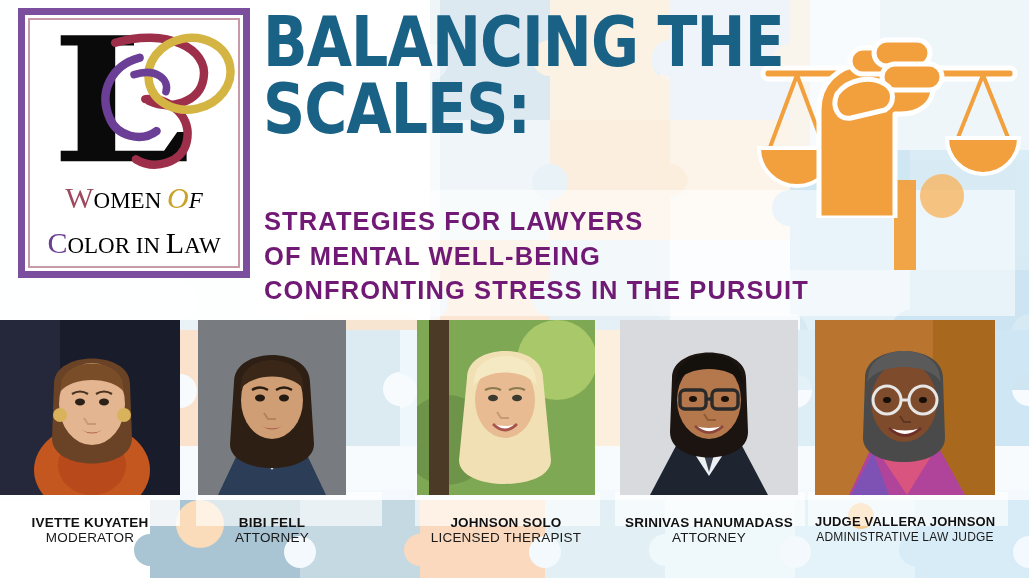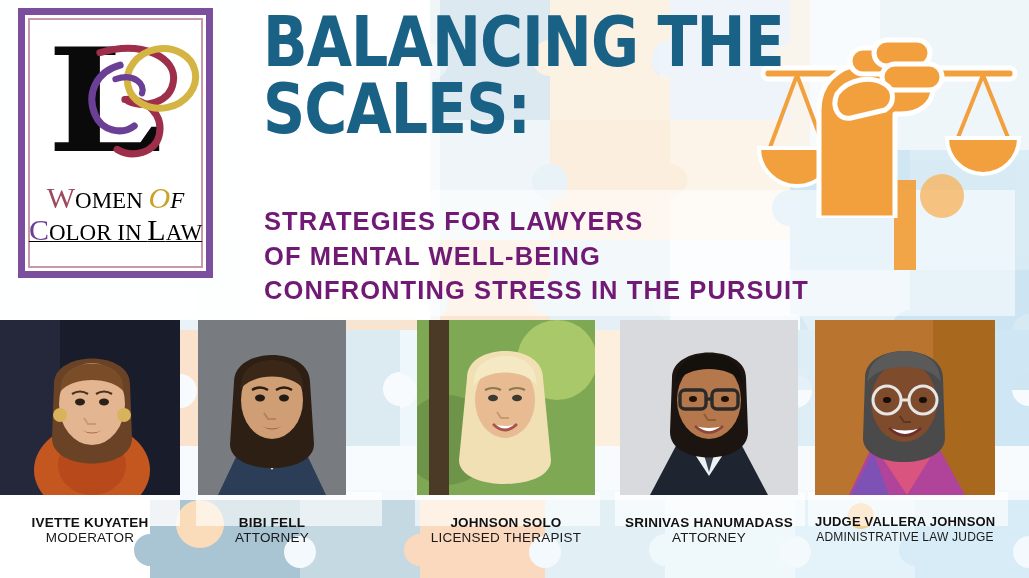--- a/index.html
+++ b/index.html
@@ -10,21 +10,21 @@
     position:relative;
   }
   #stage { position:absolute; inset:0; width:1029px; height:578px; overflow:hidden; }
 
   
   #bg { position:absolute; inset:0; z-index:0; }
   #bg svg { display:block; width:1029px; height:578px; }
 
   
   #logo {
-    position:absolute; left:18px; top:8px; width:195px; height:270px;
+    position:absolute; left:18px; top:8px; width:232px; height:270px;
     background:#ffffff;
     border:7px solid #7b4f9d;
     box-shadow:inset 0 0 0 3px #ffffff, inset 0 0 0 5px #c89aa8, inset 0 0 0 8px #ffffff;
     z-index:5;
   }
   #logo-mark { position:absolute; left:0; top:0; width:100%; height:172px; }
   #logo-mark svg { display:block; width:100%; height:100%; }
   #logo-words {
     position:absolute; left:0; right:0; top:168px;
     text-align:center;
@@ -32,21 +32,21 @@
     line-height:1.02;
   }
   .wline { white-space:nowrap; font-weight:400; }
   .wline .cap { font-size:30px; }
   .wline .sm  { font-size:23px; }
   .w-rose { color:#9e4a5e; }
   .w-gold { color:#c9a227; }
   .w-purp { color:#6b3f96; }
   .w-blk  { color:#000000; }
   #wl1 { font-size:0; }
-  #wl2 { font-size:0; margin-top:1px;text-decoration:underline; }
+  #wl2 { font-size:0; margin-top:14px; }
   #wl1 span, #wl2 span { display:inline; }
   .of-italic { font-style:italic; }
 
   
   #scales { position:absolute; left:745px; top:18px; width:290px; height:200px; z-index:3; }
   #scales svg { display:block; width:100%; height:100%; }
 
   
   #headline {
     position:absolute; left:263px; top:14px; z-index:6;

